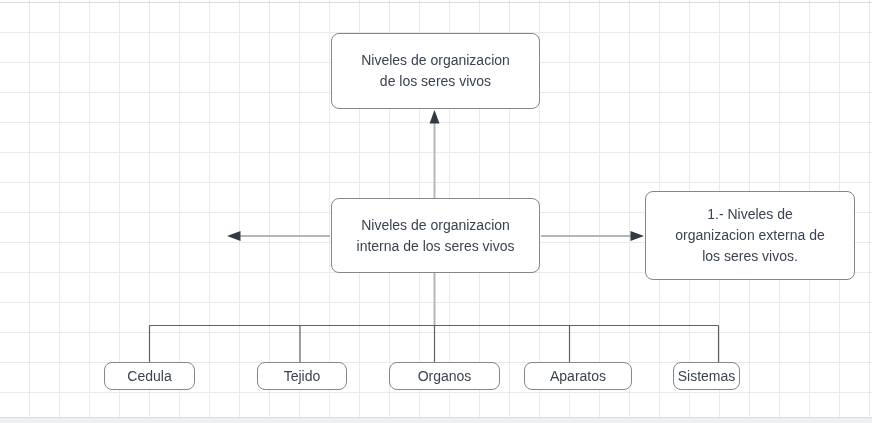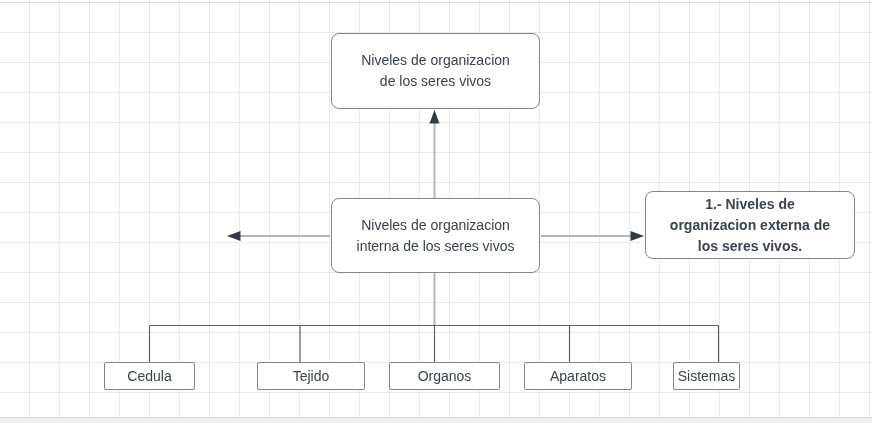--- a/index.html
+++ b/index.html
@@ -32,26 +32,26 @@
     display:flex;align-items:center;justify-content:center;
     text-align:center;
     color:#3a4350;
     font-size:14px;line-height:21px;
     white-space:pre-line;
     padding:0 10px;
   }
   .node-top   {left:331px;top:33px; width:209px;height:76px;}
   .node-center{left:331px;top:198px;width:209px;height:75px;}
   .node-left  {left:12px; top:191px;width:213px;height:89px;}
-  .node-right {left:645px;top:191px;width:210px;height:68px;font-weight:bold;}
+  .node-right {left:645px;top:191px;width:210px;height:89px;}
   .node-small{
-    top:362px;height:28px;border-radius:2px;line-height:26px;padding:0 4px;
+    top:362px;height:28px;border-radius:8px;line-height:26px;padding:0 4px;
   }
   .node-cedula  {left:104px;width:91px;}
-  .node-tejido  {left:257px;width:108px;}
+  .node-tejido  {left:257px;width:90px;}
   .node-organos {left:389px;width:111px;}
   .node-aparatos{left:524px;width:108px;}
   .node-sistemas{left:673px;width:67px;}
 </style>
 </head>
 <body>
 
 <div class="canvas">
 
   <div class="page-edge-top"></div>

